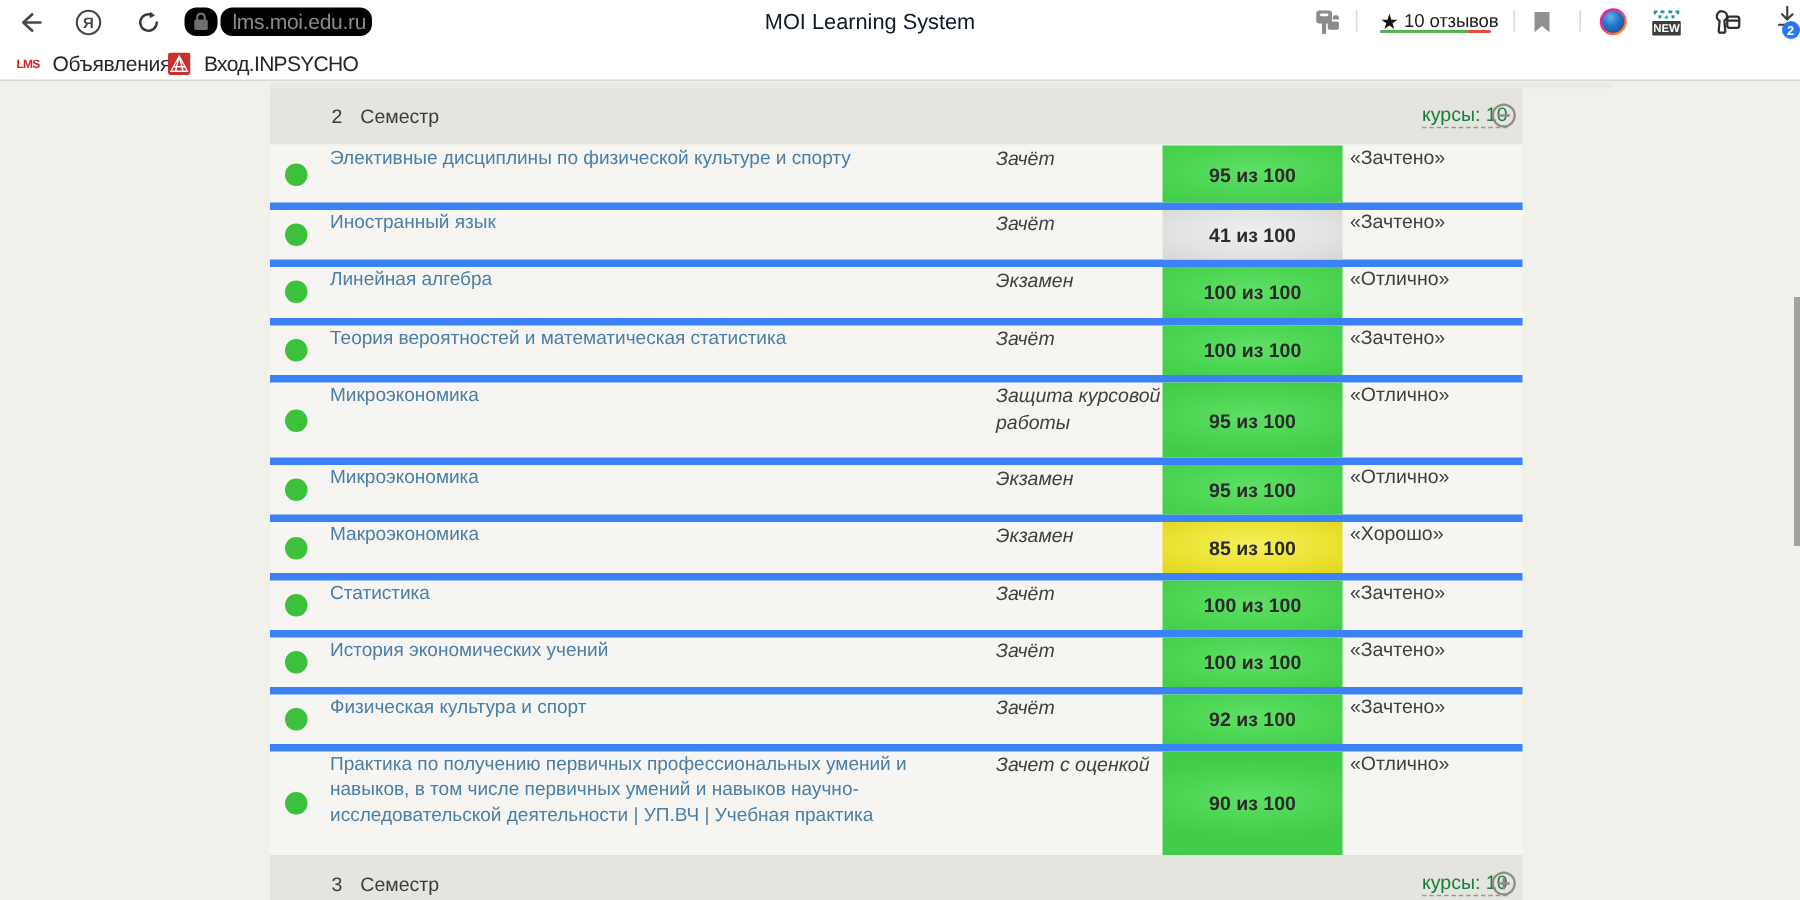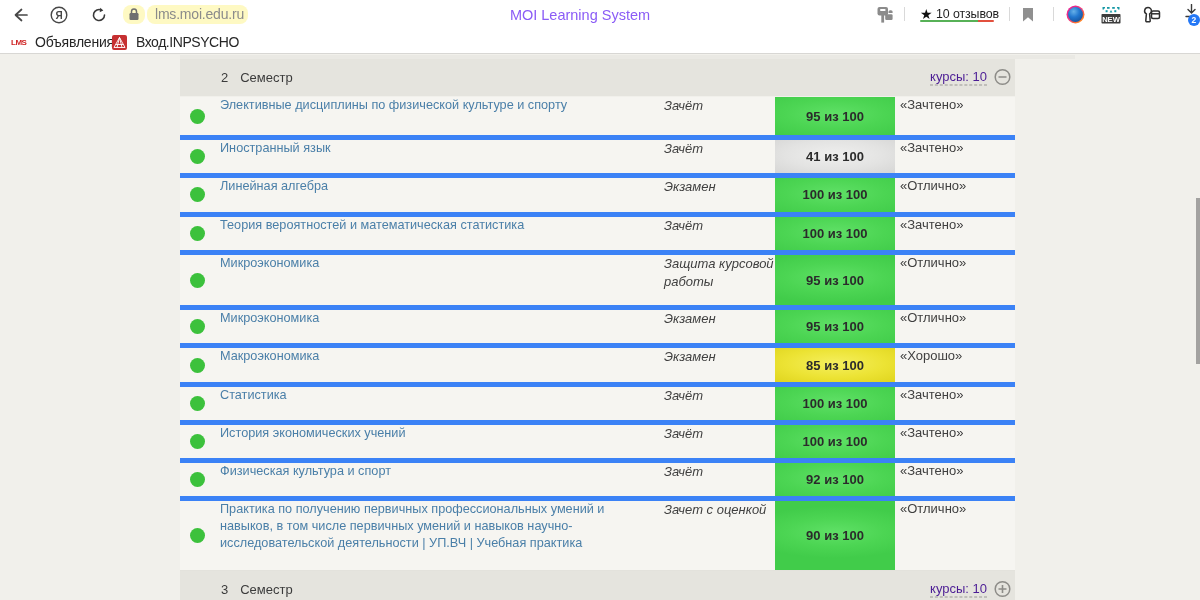--- a/index.html
+++ b/index.html
@@ -3,35 +3,35 @@
 <meta charset="utf-8">
 <style>
   * { margin:0; padding:0; box-sizing:border-box; }
   html,body { width:1200px; height:600px; overflow:hidden; font-family:"Liberation Sans", sans-serif; }
   body { position:relative; background:#f1f0eb; }
   #chrome { position:absolute; left:0; top:0; width:1200px; height:30px; background:#ffffff; }
   #bmbar { position:absolute; left:0; top:30px; width:1200px; height:23.5px; background:#ffffff; border-bottom:1px solid #d8d7d4; }
   .abs { position:absolute; }
   
   .sep { position:absolute; top:7px; width:1px; height:14px; background:#d9d9d9; }
-  .chip { position:absolute; top:4.5px; height:19px; background:#fef9c3; border-radius:8px; }
+  .chip { position:absolute; top:4.5px; height:19px; background:#000000; border-radius:8px; }
   #urltxt { color:#8b8b8b; font-size:14px; line-height:19px; padding-left:8px; letter-spacing:-0.2px;}
-  #tabtitle { position:absolute; top:0; left:450px; width:260px; height:30px; text-align:center; line-height:30px; font-size:14.5px; color:#8b5cf6; }
+  #tabtitle { position:absolute; top:0; left:450px; width:260px; height:30px; text-align:center; line-height:30px; font-size:14.5px; color:#0f172a; }
   #revs { position:absolute; left:936px; top:0; height:30px; line-height:29px; font-size:12.4px; letter-spacing:-0.1px; color:#1f1f1f; }
   #revbar { position:absolute; left:920px; top:19.5px; width:74px; height:2.5px; background:linear-gradient(90deg,#57b157 0 79%,#e2503e 79% 100%); border-radius:1px;}
   
   #lmslogo { position:absolute; left:11px; top:7px; font-size:8px; font-weight:bold; color:#cf2525; letter-spacing:-0.5px; line-height:12px; }
   .bmtext { position:absolute; top:0; height:24px; line-height:25px; font-size:14px; letter-spacing:-0.2px; color:#262626; white-space:nowrap; }
   
   #strip { position:absolute; left:180px; top:54.5px; width:895px; height:4px; background:#eae9e4; }
   #tbl { position:absolute; left:180px; top:58.5px; width:835px; }
   .shead { height:37.5px; background:#e5e4de; display:flex; align-items:center; font-size:13px; color:#3b3b3b; position:relative; margin-bottom:1px; }
   .shead .num { margin-left:41px; }
   .shead .nm { margin-left:12px; }
-  .kursy { position:absolute; right:28px; top:50%; transform:translateY(-50%); color:#4c1d95; font-size:13px; border-bottom:1px dashed #9a9995; line-height:16px; }
+  .kursy { position:absolute; right:10px; top:50%; transform:translateY(-50%); color:#15803d; font-size:13px; border-bottom:1px dashed #9a9995; line-height:16px; }
   .circ { position:absolute; right:4px; top:50%; transform:translateY(-50%); }
   .row { display:flex; align-items:flex-start; background:#f6f5f1; height:38.2px; font-size:13px; color:#3f3f3f; }
   .row + .row { border-top:5px solid #3b82f6; }
   .c-dot { width:40px; flex:none; align-self:stretch; position:relative; }
   .c-dot i { position:absolute; left:10px; top:50%; margin-top:-7.5px; width:15px; height:15px; border-radius:50%; background:#3cc13c; }
   .c-title { width:424px; flex:none; color:#4a7fa8; line-height:17px; font-size:12.7px; }
   .c-exam { width:131px; flex:none; padding-left:20px; line-height:18px;font-style:italic; }
   .c-score { width:120px; flex:none; align-self:stretch; display:flex; align-items:center; justify-content:center; font-weight:bold; color:#2b2b2b; }
   .g { background:radial-gradient(ellipse 90px 26px at 50% 45%, #5fe066 0%, #4cd553 55%, #41cc4a 100%); }
   .gray { background:radial-gradient(ellipse 90px 26px at 50% 45%, #efefee 0%, #e3e3e2 55%, #d5d5d4 100%); }

